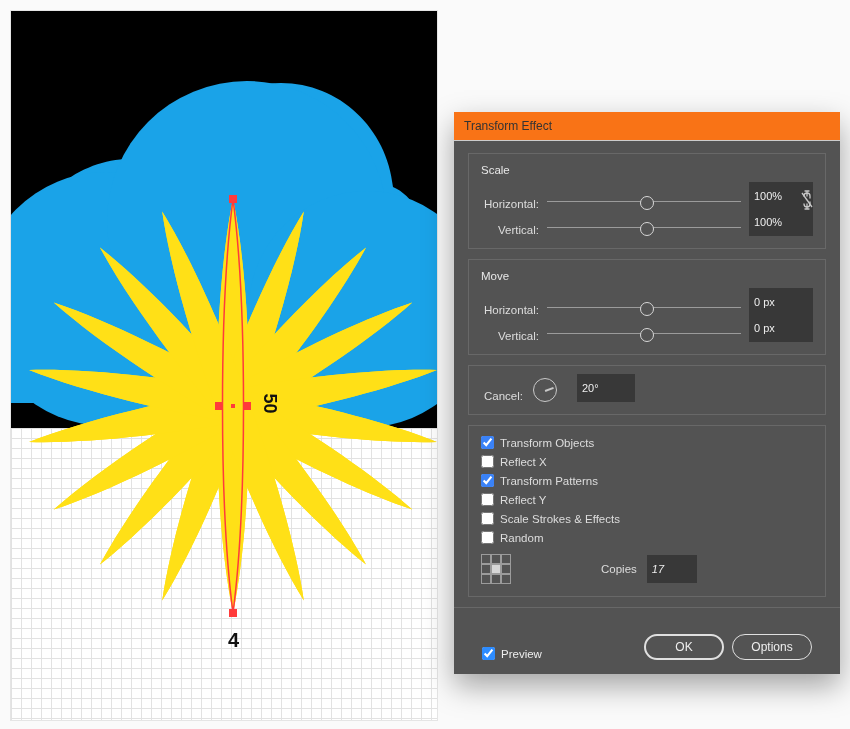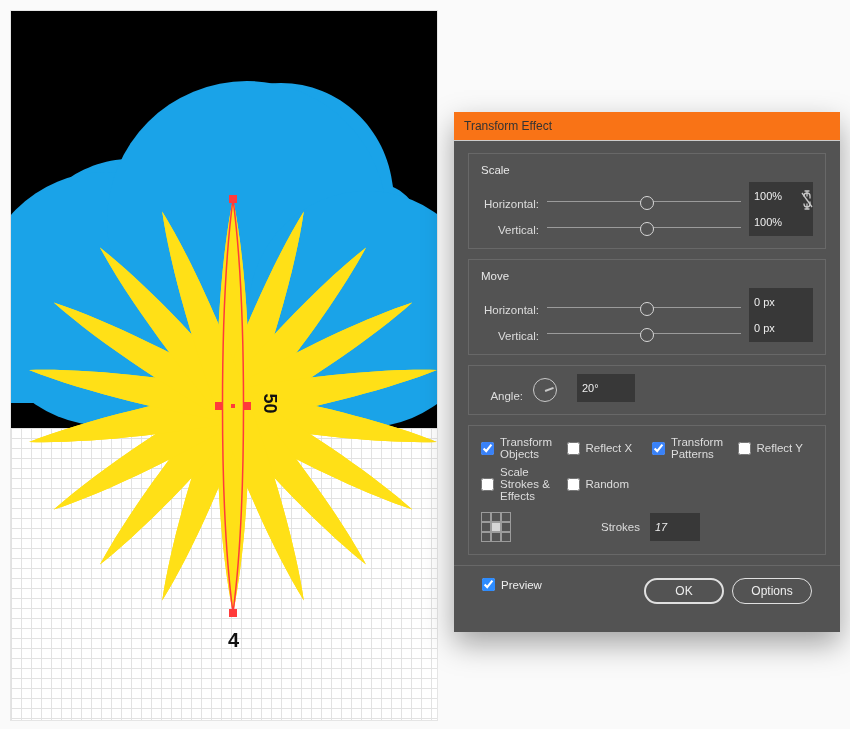--- a/index.html
+++ b/index.html
@@ -26,30 +26,30 @@
   .sect{border:1px solid #686868;border-radius:0;padding:10px 12px 12px 12px;margin-bottom:10px;position:relative}
   .sect-title{font-size:11.5px;color:#e8e8e8;margin-bottom:8px}
   .row{display:flex;align-items:flex-end;height:26px;gap:8px}
   .lbl{width:58px;text-align:right;font-size:11.5px}
   .track{flex:1;height:16px;position:relative}
   .track::before{content:"";position:absolute;left:0;right:0;top:7px;height:1px;background:#9b9b9b}
   .knob{position:absolute;top:2px;width:12px;height:12px;border-radius:50%;background:#535353;border:1.5px solid #d8d8d8}
   .valbox{width:54px;height:28px;background:#383838;color:#eee;border:none;font-size:11px;padding:0 5px}
   .angle-dial{width:22px;height:22px;border-radius:50%;border:1.5px solid #c8c8c8;position:relative;margin:0 6px 0 2px}
   .angle-dial::after{content:"";position:absolute;left:50%;top:50%;width:9px;height:1.5px;background:#c8c8c8;transform-origin:left center;transform:rotate(-20deg)}
-  .opts{display:grid;grid-template-columns:1fr 1fr 1fr 1fr;row-gap:6px;column-gap:10px}
+  .opts{display:grid;grid-template-columns:1fr;row-gap:6px;column-gap:10px}
   .chk{display:flex;align-items:center;gap:6px;font-size:11.5px}
   .chk input{width:13px;height:13px;margin:0;accent-color:#3a82f7}
   .ninebox{width:30px;height:30px;display:grid;grid-template-columns:repeat(3,10px);grid-template-rows:repeat(3,10px);gap:0}
   .ninebox div{border:1px solid #9b9b9b;box-sizing:border-box;background:#535353}
   .ninebox .on{background:#d6d6d6}
   .copies-row{display:flex;align-items:center;gap:10px;margin-top:10px}
   .copies-lbl{font-size:11.5px;margin-left:80px}
   .hr{height:1px;background:#686868;margin:10px -14px 12px -14px}
-  .footer{display:flex;align-items:flex-start;height:40px;padding:0 14px 0 14px}
+  .footer{display:flex;align-items:flex-end;height:40px;padding:0 14px 0 14px}
   .prev{display:flex;align-items:center;gap:6px;font-size:11.5px;color:#eee}
   .prev input{accent-color:#2d8cff;width:13px;height:13px;margin:0}
   .spacer{flex:1}
   .btn{min-width:80px;height:26px;border-radius:13px;background:transparent;border:1.5px solid #e0e0e0;color:#eee;font-size:12px;cursor:pointer;margin-left:8px}
   .btn.ok{border-width:2px}
   .linkcell{position:absolute;right:10px;top:36px}
 </style>
 </head>
 <body>
 
@@ -161,21 +161,21 @@
           <div class="lbl">Vertical:</div>
           <div class="track">
               <div class="knob" style="left:48%"></div>
             </div>
           <input class="valbox" value="0 px" style="">
         </div>
       </div>
 
       <div class="sect">
         <div class="row">
-          <div class="lbl" style="width:42px">Angle:</div>
+          <div class="lbl" style="width:42px">Cancel:</div>
           <div class="angle-dial"></div>
           <input class="valbox" style="width: 48px; margin-left: 6px;" value="20°">
         </div>
       </div>
 
       <div class="sect">
         <div class="opts">
           <label class="chk">
             <input type="checkbox" checked="" style="">
             <span>Transform Objects</span>
@@ -207,21 +207,21 @@
             <div></div>
               <div></div>
               <div></div>
             <div></div>
               <div class="on"></div>
               <div></div>
             <div></div>
               <div></div>
               <div></div>
           </div>
-          <div class="copies-lbl">Strokes</div>
+          <div class="copies-lbl">Copies</div>
           <input class="valbox" style="width: 40px; font-style: italic;" value="17">
         </div>
       </div>
 
       <div class="hr"></div>
 
       <div class="footer">
         <label class="prev">
           <input type="checkbox" checked="" style="">
           <span>Preview</span>

